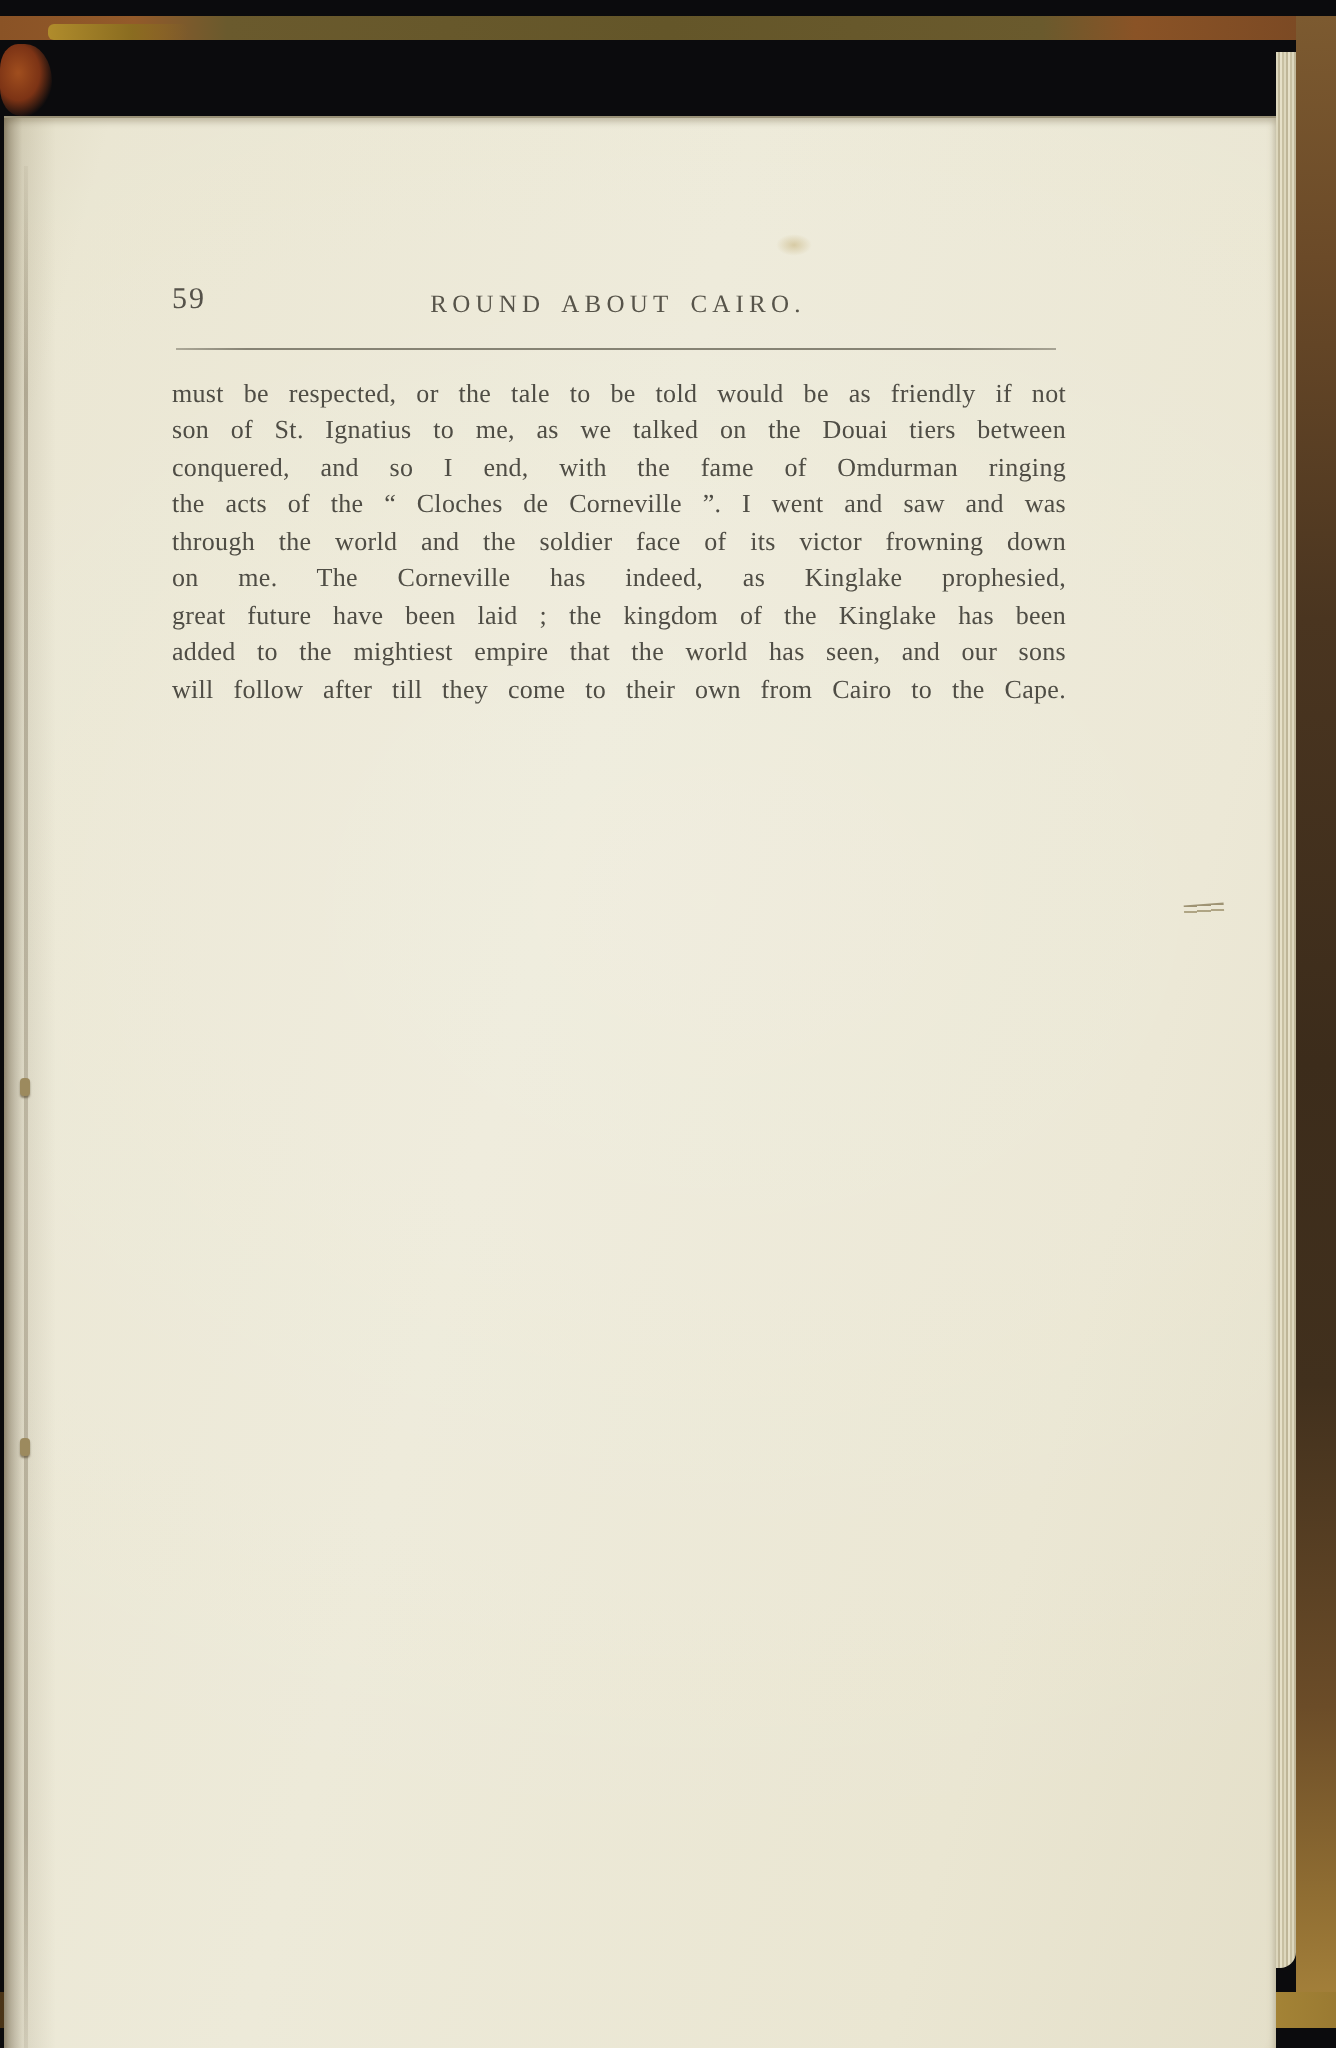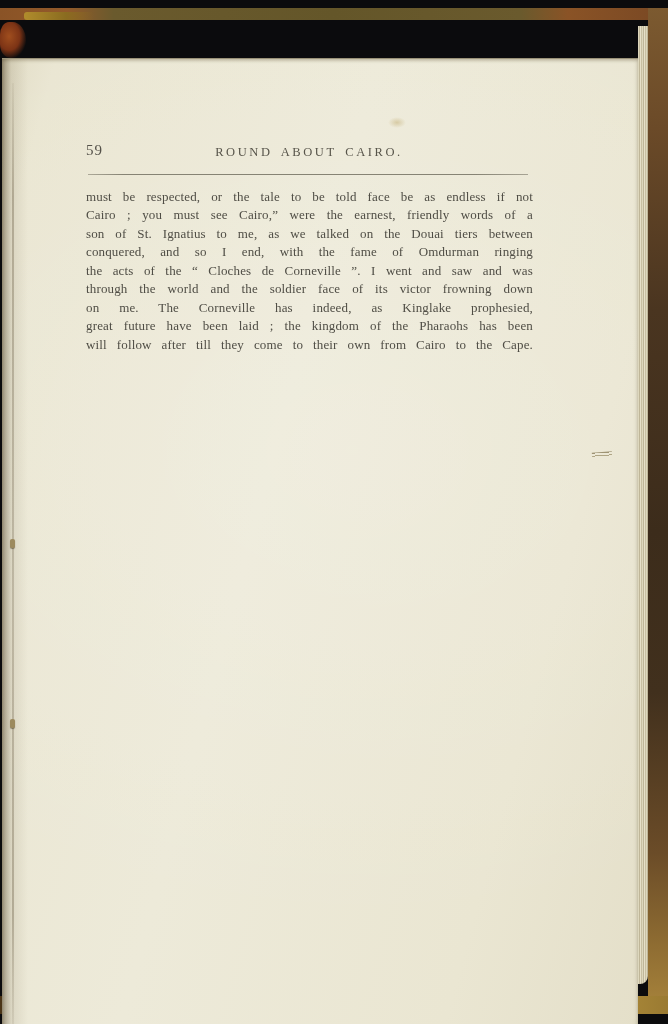--- a/index.html
+++ b/index.html
@@ -116,24 +116,24 @@
   <div class="stitch s1"></div>
   <div class="stitch s2"></div>
   <div class="stain"></div>
   <div class="scratch"></div>
 
   <div class="running-head">ROUND ABOUT CAIRO.</div>
   <div class="page-num">59</div>
   <div class="head-rule"></div>
 
   <div class="body-text">
-    <div class="line">must be respected, or the tale to be told face be as endless if not</div>
-    <div class="line">Cairo ; you must see Cairo,” were the earnest, friendly words of a</div>
+    <div class="line">must be respected, or the tale to be told would be as friendly if not</div>
     <div class="line">son of St. Ignatius to me, as we talked on the Douai tiers between</div>
     <div class="line">conquered, and so I end, with the fame of Omdurman ringing</div>
     <div class="line">the acts of the “ Cloches de Corneville ”.  I went and saw and was</div>
     <div class="line">through the world and the soldier face of its victor frowning down</div>
     <div class="line">on me.  The Corneville has indeed, as Kinglake prophesied,</div>
-    <div class="line">great future have been laid ; the kingdom of the Pharaohs has been</div>
+    <div class="line">great future have been laid ; the kingdom of the Kinglake has been</div>
+    <div class="line">added to the mightiest empire that the world has seen, and our sons</div>
     <div class="line">will follow after till they come to their own from Cairo to the Cape.</div>
   </div>
 
 </div>
 
 </body></html>

